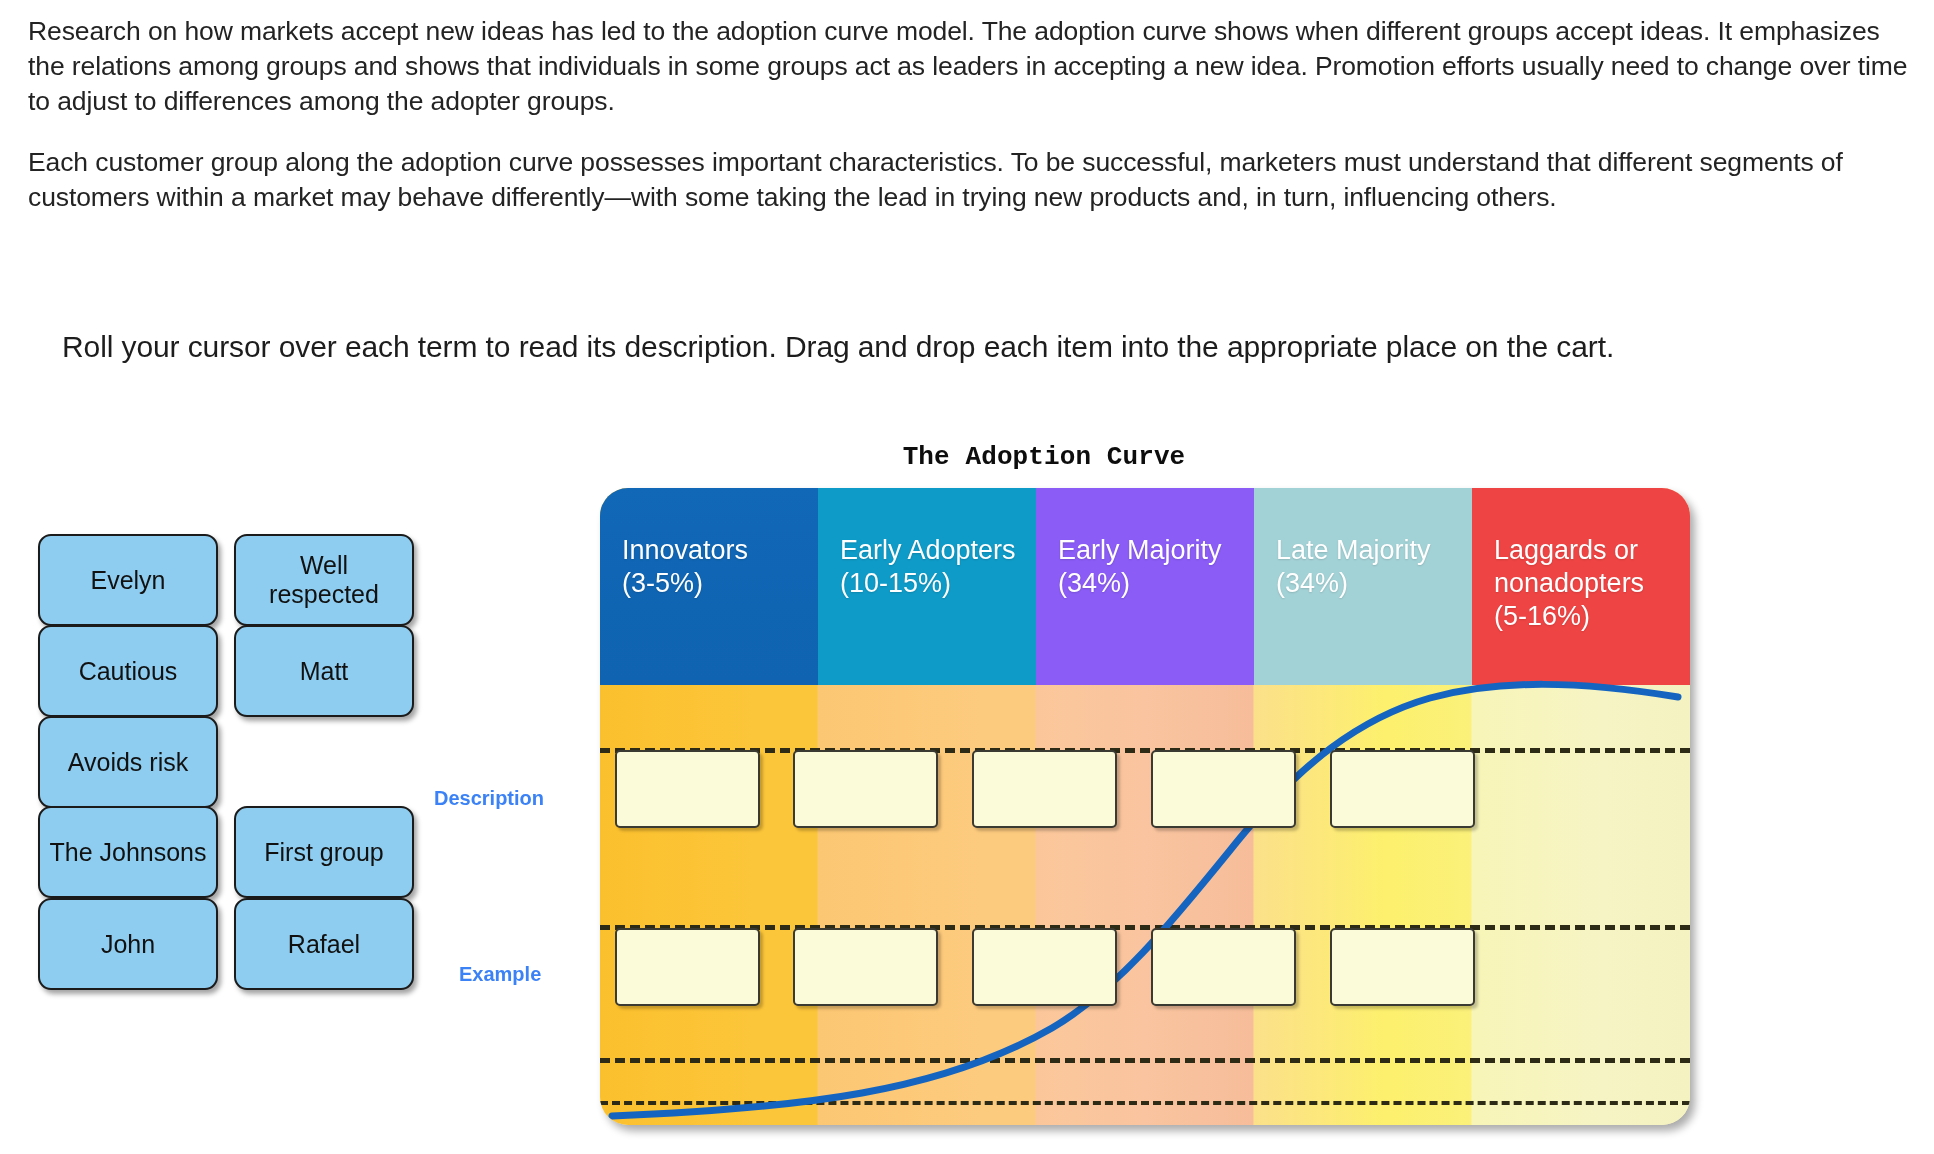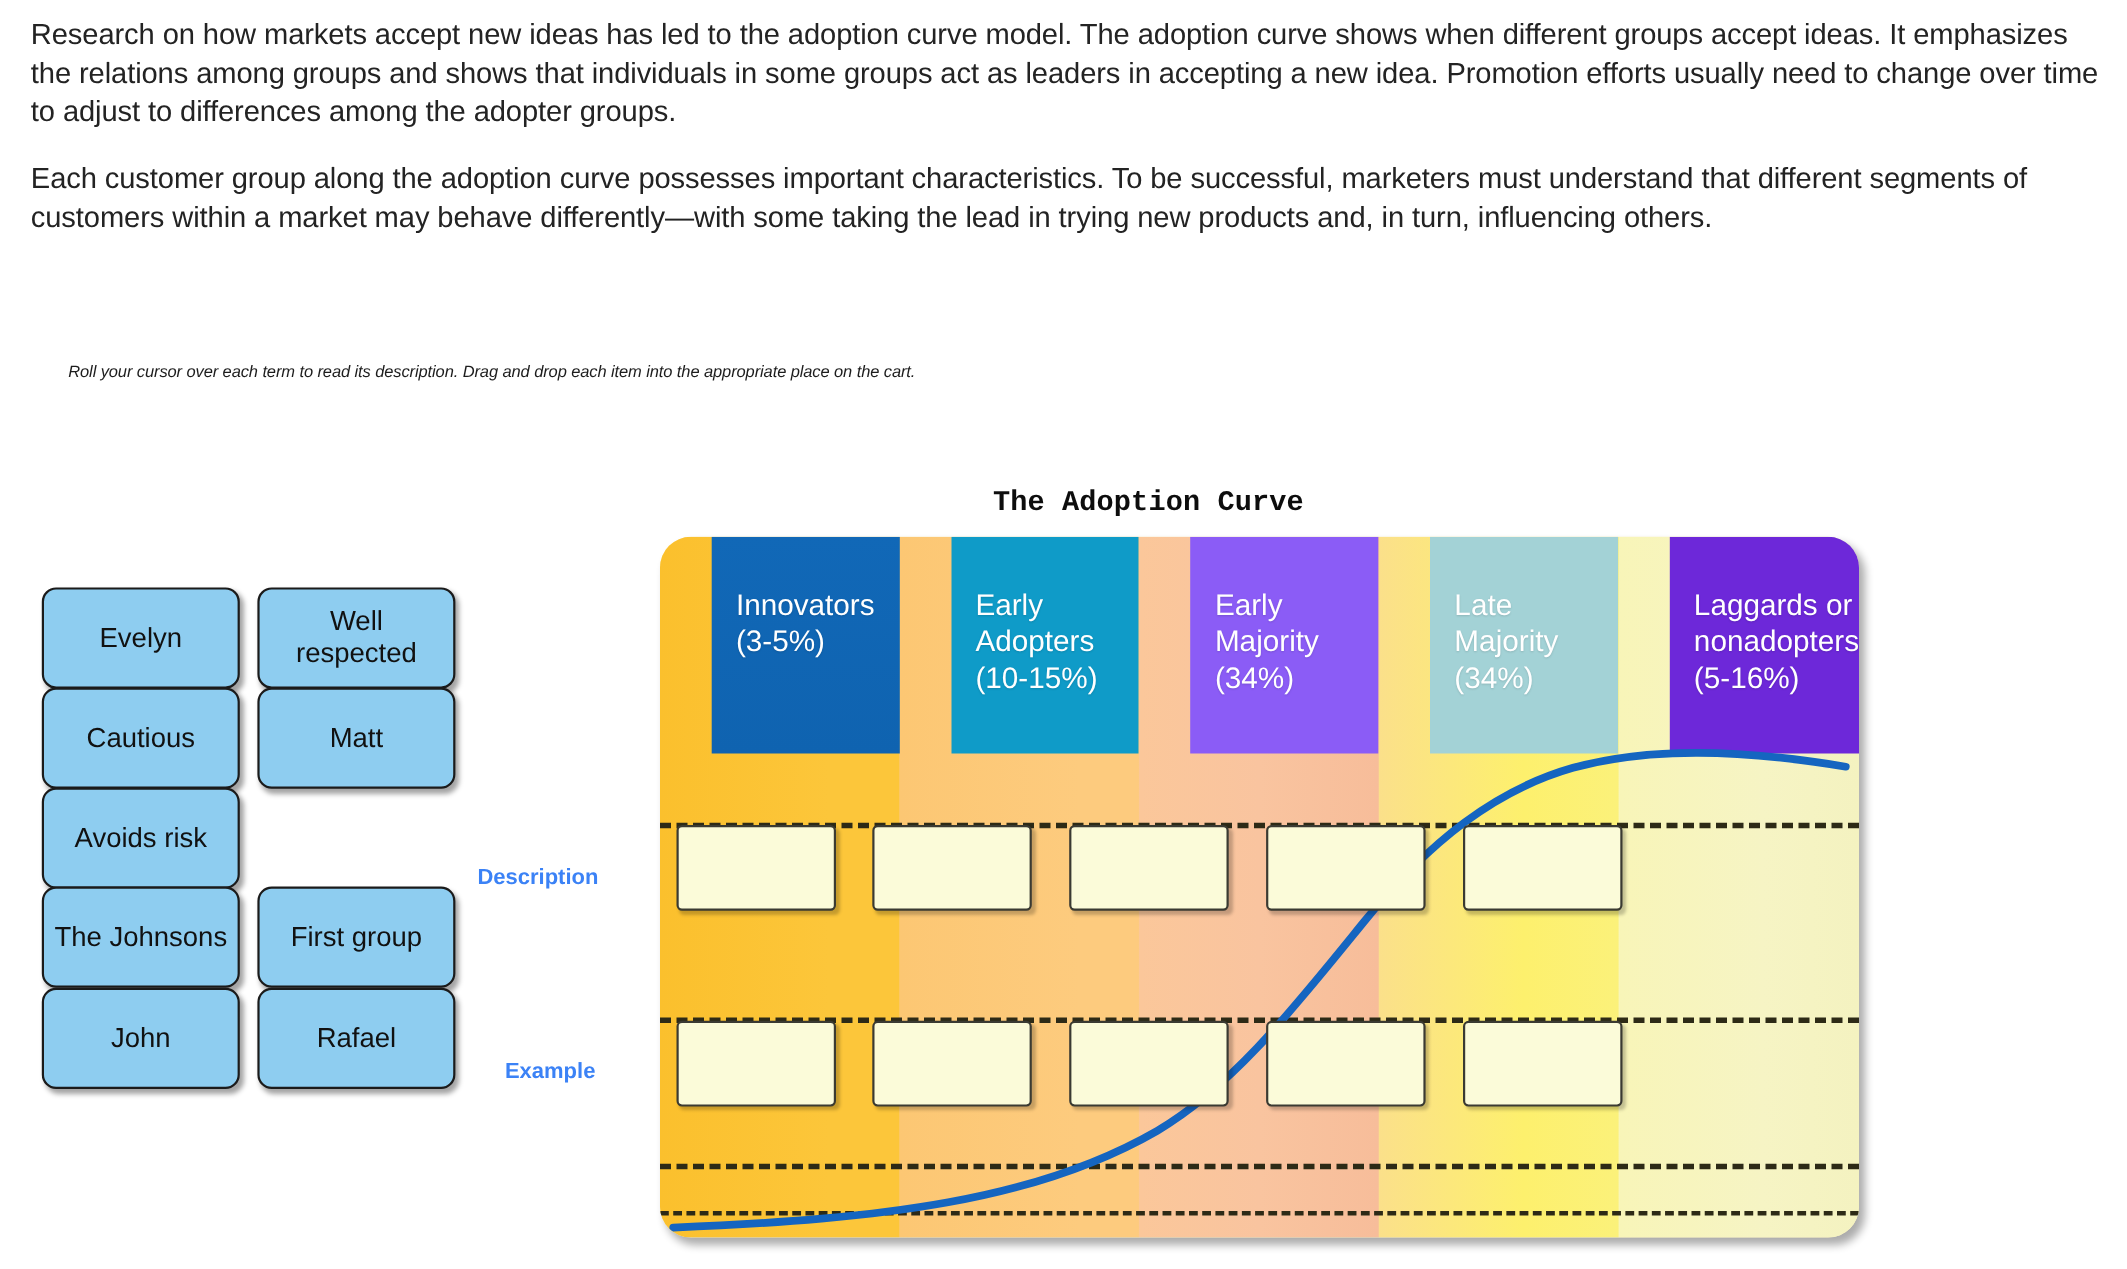--- a/index.html
+++ b/index.html
@@ -27,22 +27,21 @@
     font-size: 26.5px;
     line-height: 35px;
     color: #232323;
     margin: 0 0 26px 0;
     letter-spacing: -0.1px;
   }
   #instruction {
     position: absolute;
     left: 62px;
     top: 330px;
-    font-size: 15px;
-    font-style: italic;
+    font-size: 30px;
     color: #1d1d1d;
     letter-spacing: -0.1px;
     white-space: nowrap;
     text-align: center;
   }
 
   
   #tile-tray {
     position: absolute;
     left: 38px;
@@ -144,34 +143,33 @@
     left: 0; top: 0;
     width: 100%;
     height: 197px;
     display: flex;
   }
   .segment {
     flex: 1 1 0;
     position: relative;
     box-sizing: border-box;
     padding: 46px 0 0 22px;
-    margin-left: 47px;
   }
   .segment .seg-text {
     font-size: 27px;
     line-height: 33px;
     color: #ffffff;
     font-weight: 400;
     text-shadow: 0 1px 2px rgba(0,0,0,0.14);
   }
   .seg-0 { background: linear-gradient(to bottom, #1168b7, #0f63b0); }
   .seg-1 { background: #0f9bc8; }
   .seg-2 { background: #8b5cf6; }
   .seg-3 { background: #a3d2d6; }
-  .seg-4 { background: #6d28d9; }
+  .seg-4 { background: #ef4444; }
 
   
   .dash-line {
     position: absolute;
     left: 0;
     width: 100%;
     height: 0;
     border-top: 5px dashed #2d2a16;
   }
   #dash-1 { top: 260px; }

